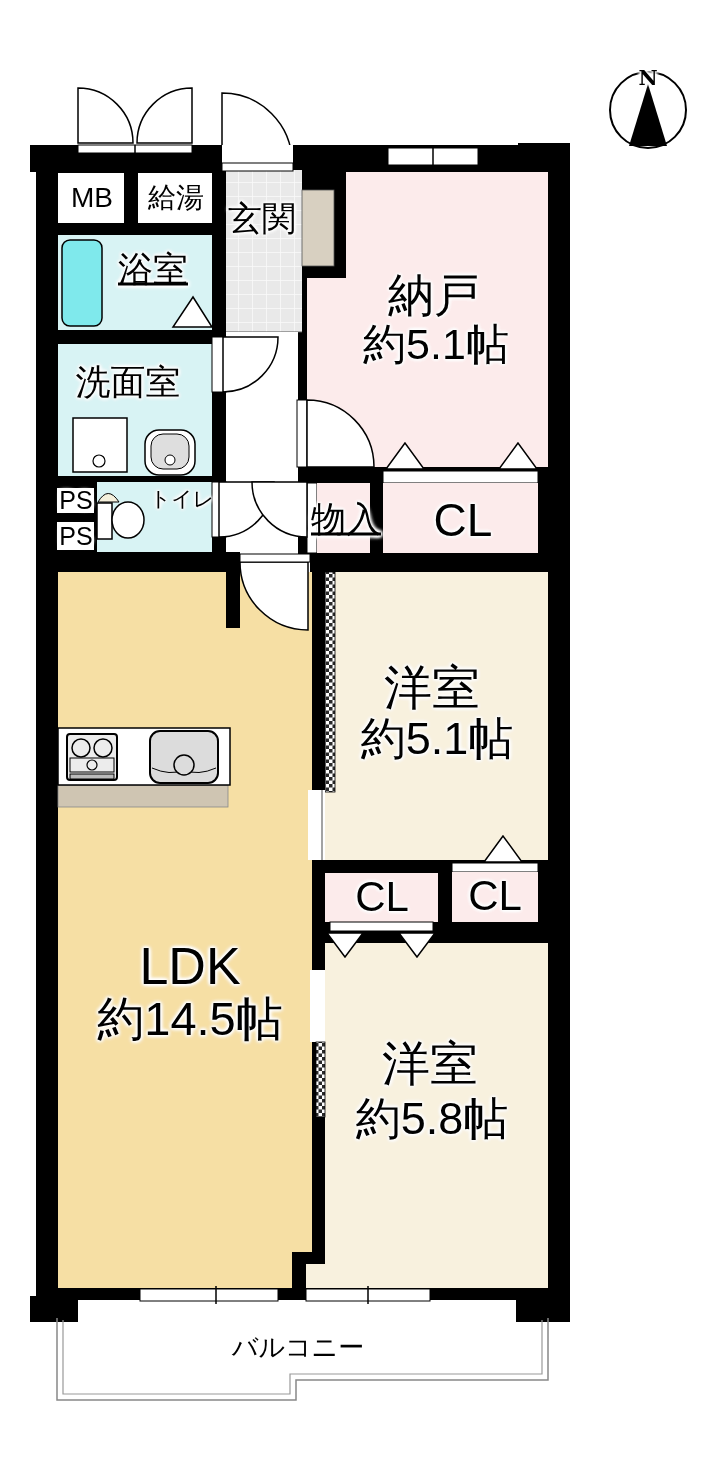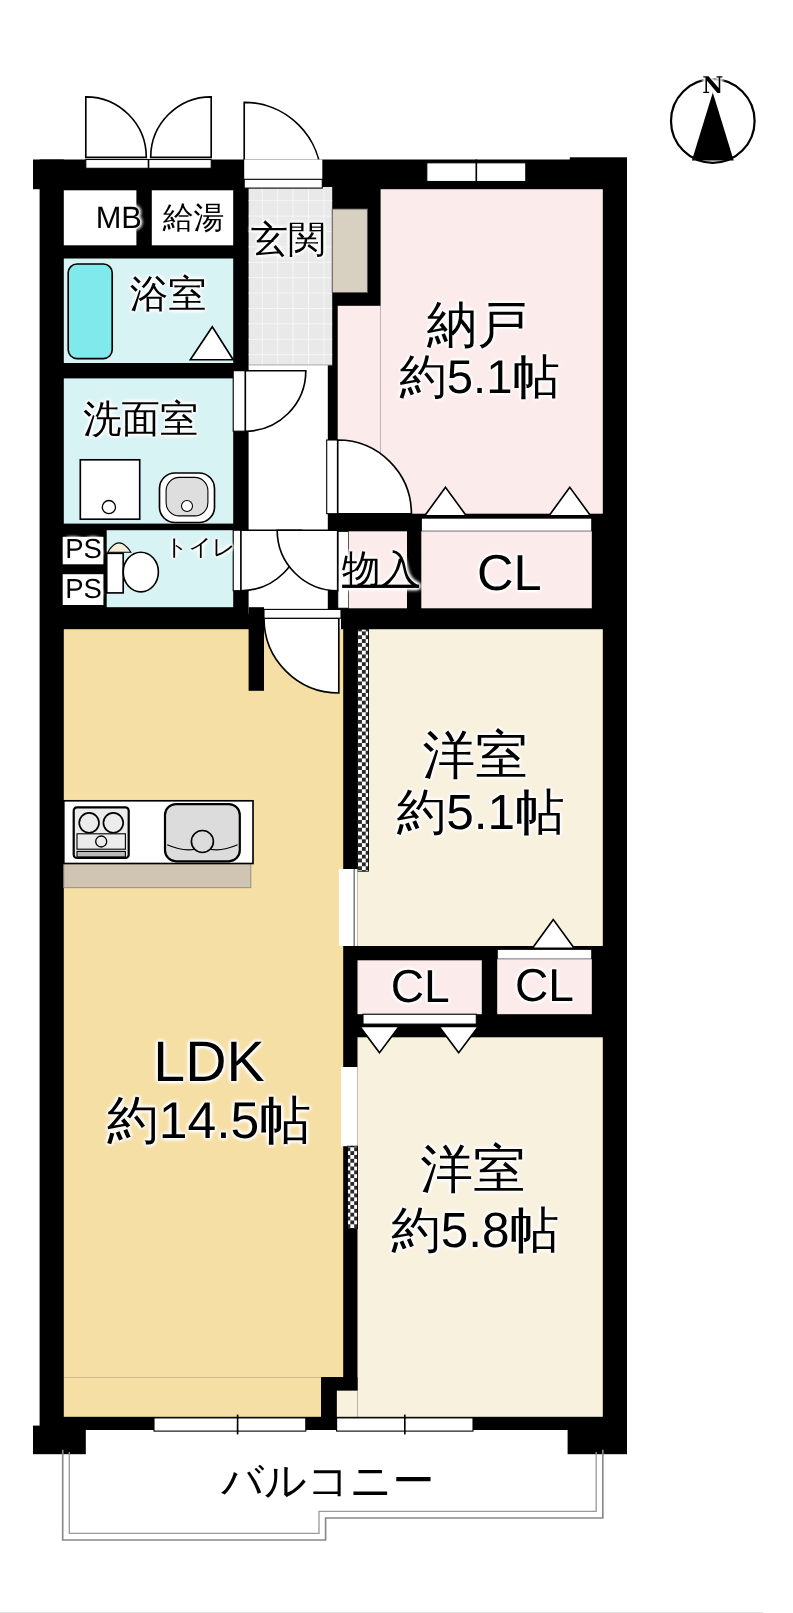--- a/index.html
+++ b/index.html
@@ -162,36 +162,36 @@
 
   <path d="M57,1318 L57,1400 L296,1400 L296,1380 L548,1380 L548,1318" fill="none" stroke="#888" stroke-width="1.5"></path>
   <path d="M63,1320 L63,1394 L290,1394 L290,1374 L542,1374 L542,1320" fill="none" stroke="#999" stroke-width="1.2"></path>
 
   <g>
     <circle cx="648" cy="110" r="38" fill="#fff" stroke="#000" stroke-width="2"></circle>
     <polygon points="648,84 629,146 667,146" fill="#000"></polygon>
   </g>
 </svg>
 
-<div class="lbl" style="left:108px;top:198px;font-size:28px;">MB</div>
+<div class="lbl" style="left:92px;top:198px;font-size:28px;">MB</div>
 <div class="lbl" style="left:176px;top:198px;font-size:28px;">給湯</div>
 <div class="lbl" style="left:262px;top:218px;font-size:34px;">玄関</div>
 <div class="lbl" style="left:434px;top:295px;font-size:46px;">納戸</div>
 <div class="lbl" style="left:436px;top:344px;font-size:43px;">約5.1帖</div>
-<div class="lbl" style="left:153px;top:268px;font-size:35px;">浴室</div>
+<div class="lbl" style="left:153px;top:268px;font-size:35px;text-decoration:underline;">浴室</div>
 <div class="lbl" style="left:128px;top:381px;font-size:35px;">洗面室</div>
 <div class="lbl" style="left:76px;top:500px;font-size:25px;">PS</div>
 <div class="lbl" style="left:76px;top:536px;font-size:25px;">PS</div>
 <div class="lbl" style="left:182px;top:498px;font-size:21px;">トイレ</div>
 <div class="lbl" style="left:346px;top:518px;font-size:35px;text-decoration:underline;">物入</div>
 <div class="lbl" style="left:463px;top:520px;font-size:46px;">CL</div>
 <div class="lbl" style="left:432px;top:688px;font-size:48px;">洋室</div>
 <div class="lbl" style="left:437px;top:738px;font-size:45px;">約5.1帖</div>
 <div class="lbl" style="left:382px;top:897px;font-size:42px;">CL</div>
 <div class="lbl" style="left:495px;top:896px;font-size:42px;">CL</div>
 <div class="lbl" style="left:190px;top:966px;font-size:52px;">LDK</div>
 <div class="lbl" style="left:190px;top:1018px;font-size:47px;">約14.5帖</div>
 <div class="lbl" style="left:430px;top:1064px;font-size:48px;">洋室</div>
 <div class="lbl" style="left:432px;top:1118px;font-size:45px;">約5.8帖</div>
-<div class="lbl" style="left:298px;top:1347px;font-size:38px;">バルコニー</div>
+<div class="lbl" style="left:298px;top:1347px;font-size:26px;">バルコニー</div>
 <div class="lbl compass-n" style="left:648px;top:77px;font-size:21px;">N</div>
 
 </div>
 
 </body></html>

